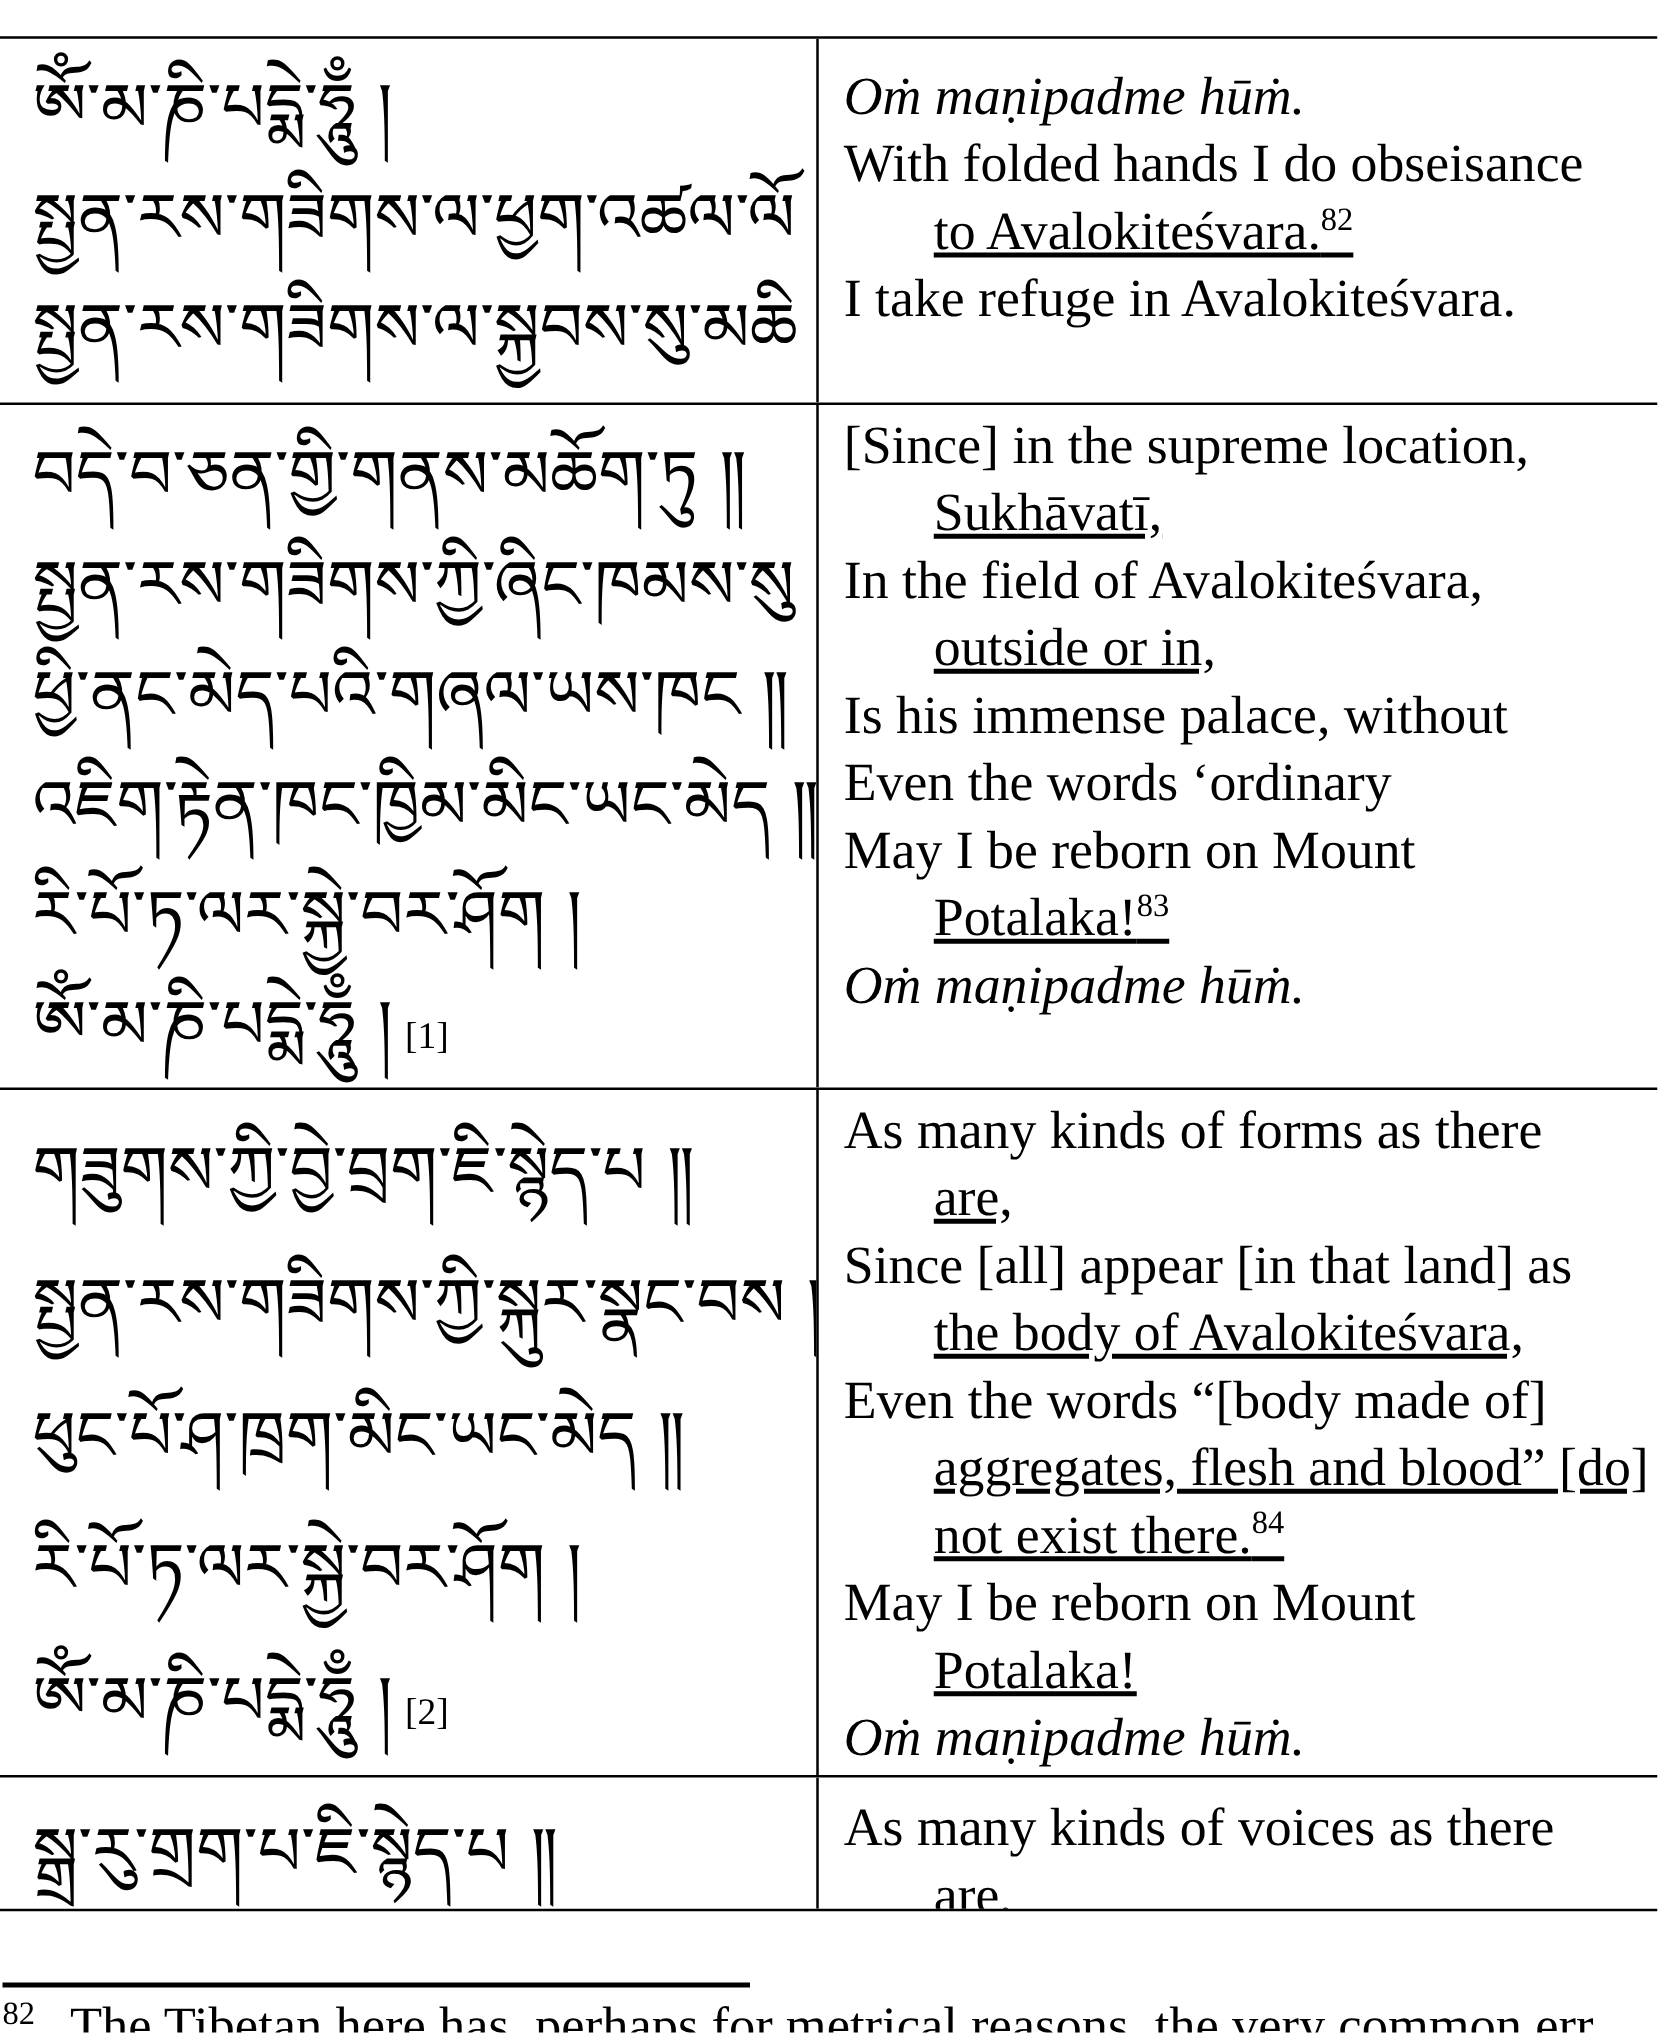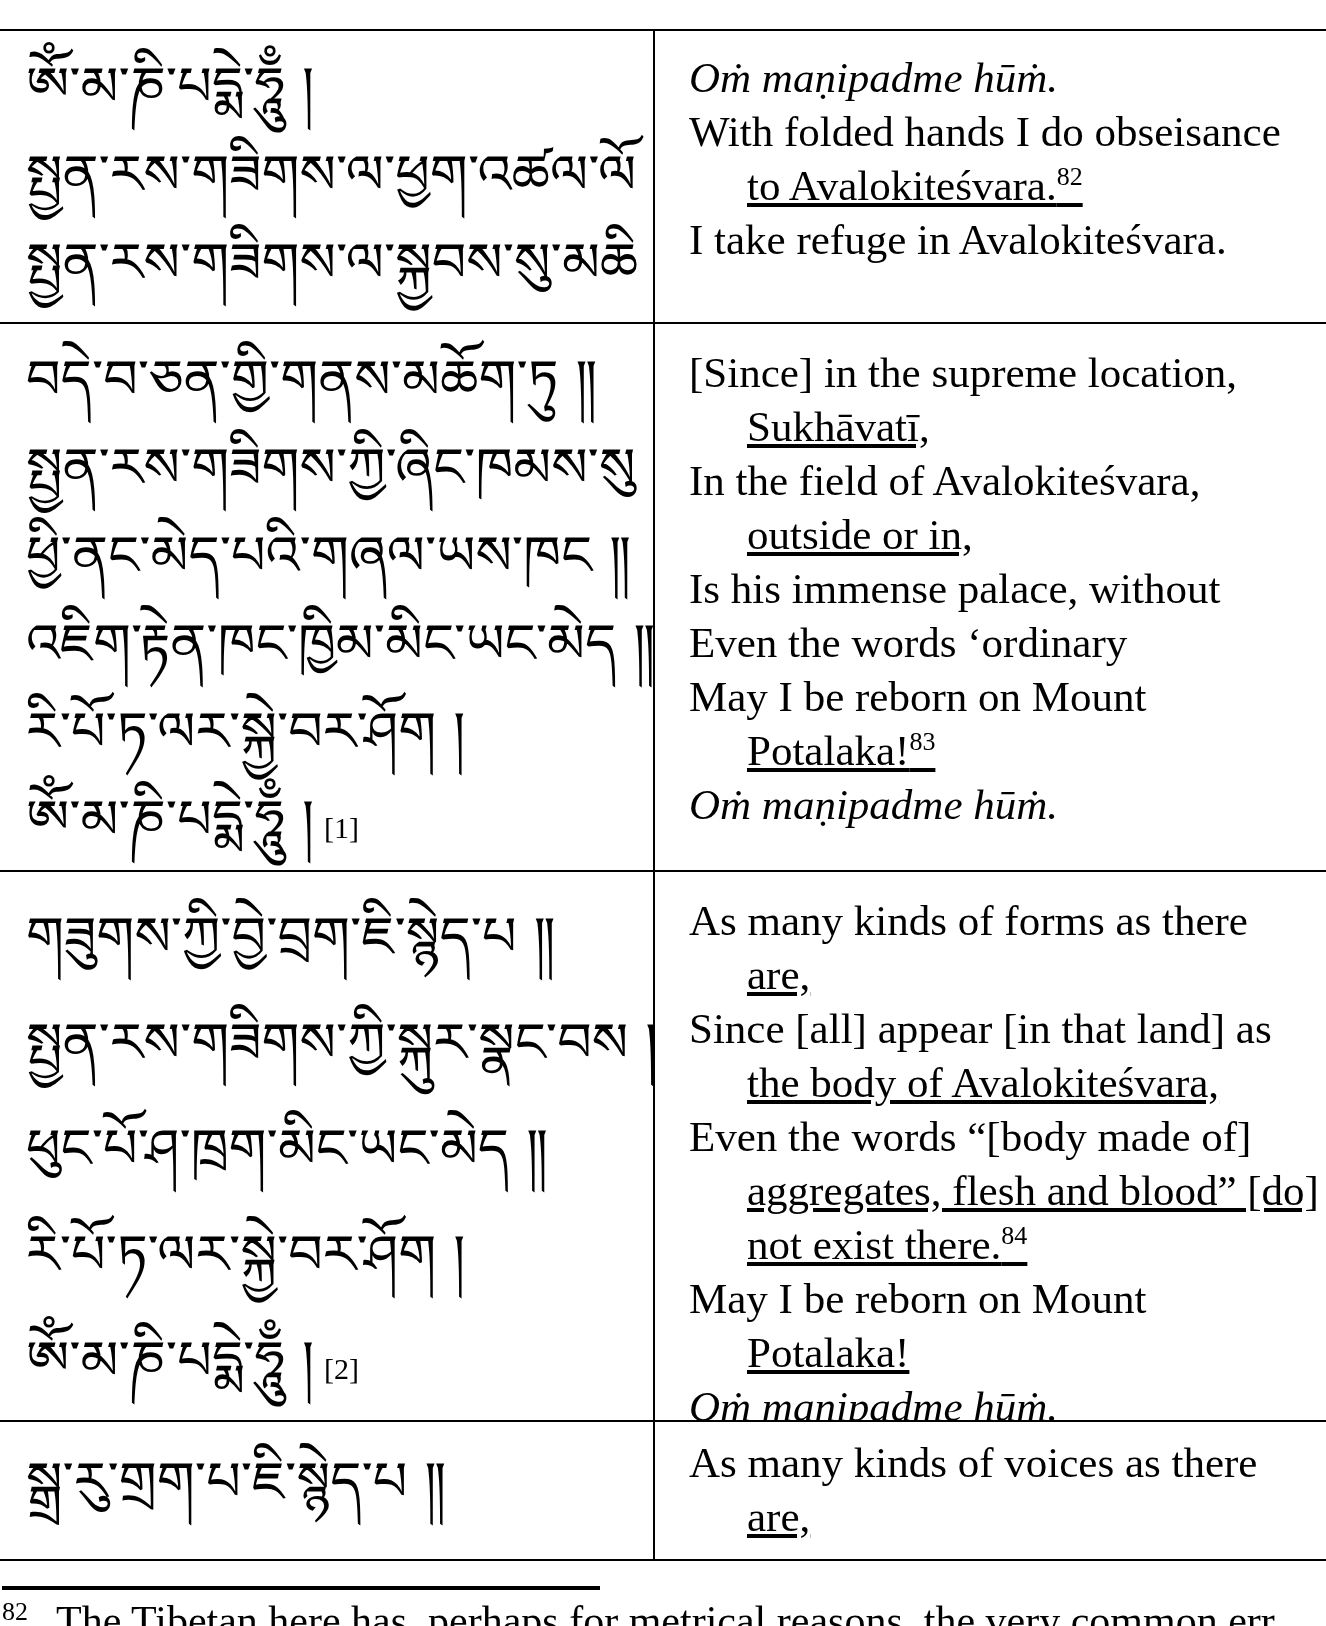--- a/index.html
+++ b/index.html
@@ -19,35 +19,35 @@
   }
   .row{
     display:flex;
     box-sizing:border-box;
     border-bottom:2px solid #000;
     overflow:hidden;
   }
   .r1{height:293px;}
   .r2{height:548px;}
   .r3{height:550px;}
-  .r4{height:139px;}
+  .r4{height:107px;}
   .cell{box-sizing:border-box;}
   .cell-tib{
     width:655px;
     flex:0 0 655px;
     border-right:2px solid #000;
     padding:12px 0 0 26px;
     overflow:hidden;
   }
   .cell-eng{
     flex:1 0 auto;
     padding:20px 0 0 20px;
     overflow:visible;
   }
-  .r2 .cell-eng,.r3 .cell-eng{padding-top:22px;}
+  .r2 .cell-eng,.r3 .cell-eng{padding-top:6px;}
   .r4 .cell-eng{padding-top:14px;}
   .r2 .cell-tib,.r3 .cell-tib{padding-top:12px;}
   .r4 .cell-tib{padding-top:16px;}
   
   .bo-line{
     font-family:"DejaVu Sans", sans-serif;
     font-size:54px;
     line-height:88px;
     white-space:nowrap;
   }
@@ -55,21 +55,20 @@
   .verse-marker{
     font-family:"Liberation Serif", serif;
     font-size:30px;
     margin-left:10px;
   }
   
   .en-line{
     font-size:43px;
     line-height:54px;
     white-space:nowrap;
-    margin-left:14px;
   }
   .en-line.cont{margin-left:72px;text-decoration:underline;}
   .en-line.mantra{font-style:italic;}
   sup.fnref{
     font-size:26px;
     line-height:0;
     vertical-align:super;
   }
   
   .footnote-rule{

